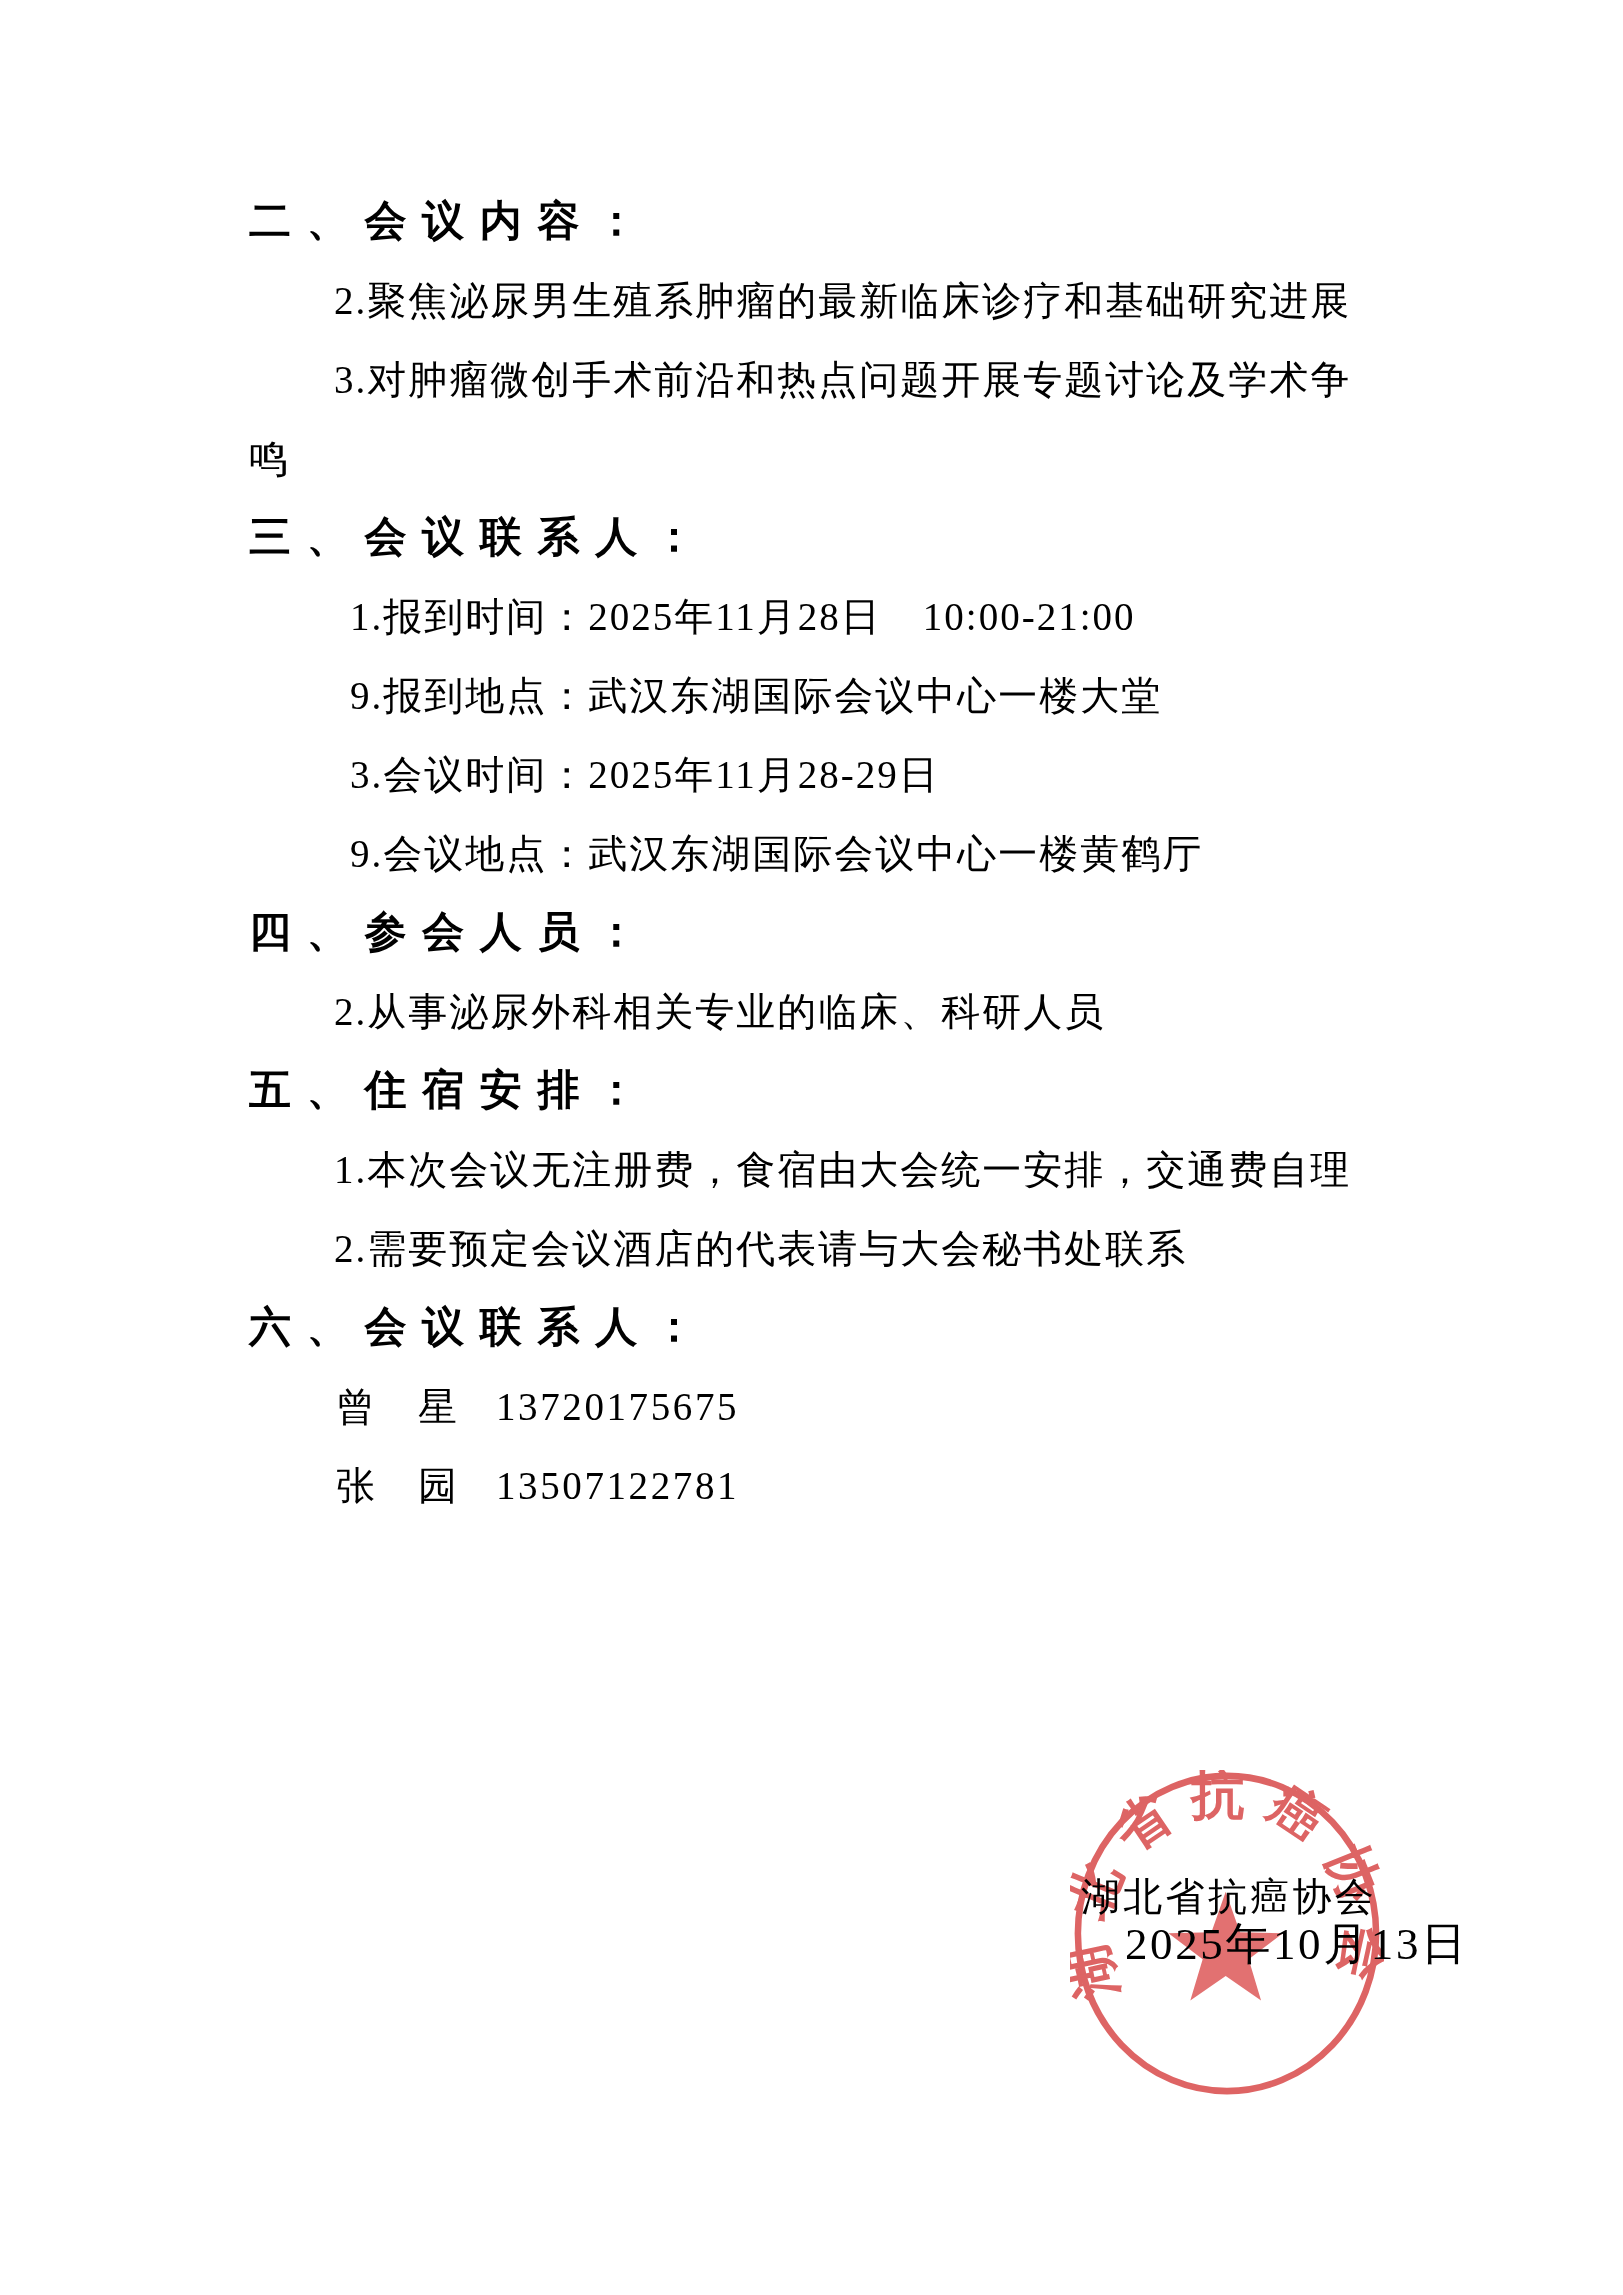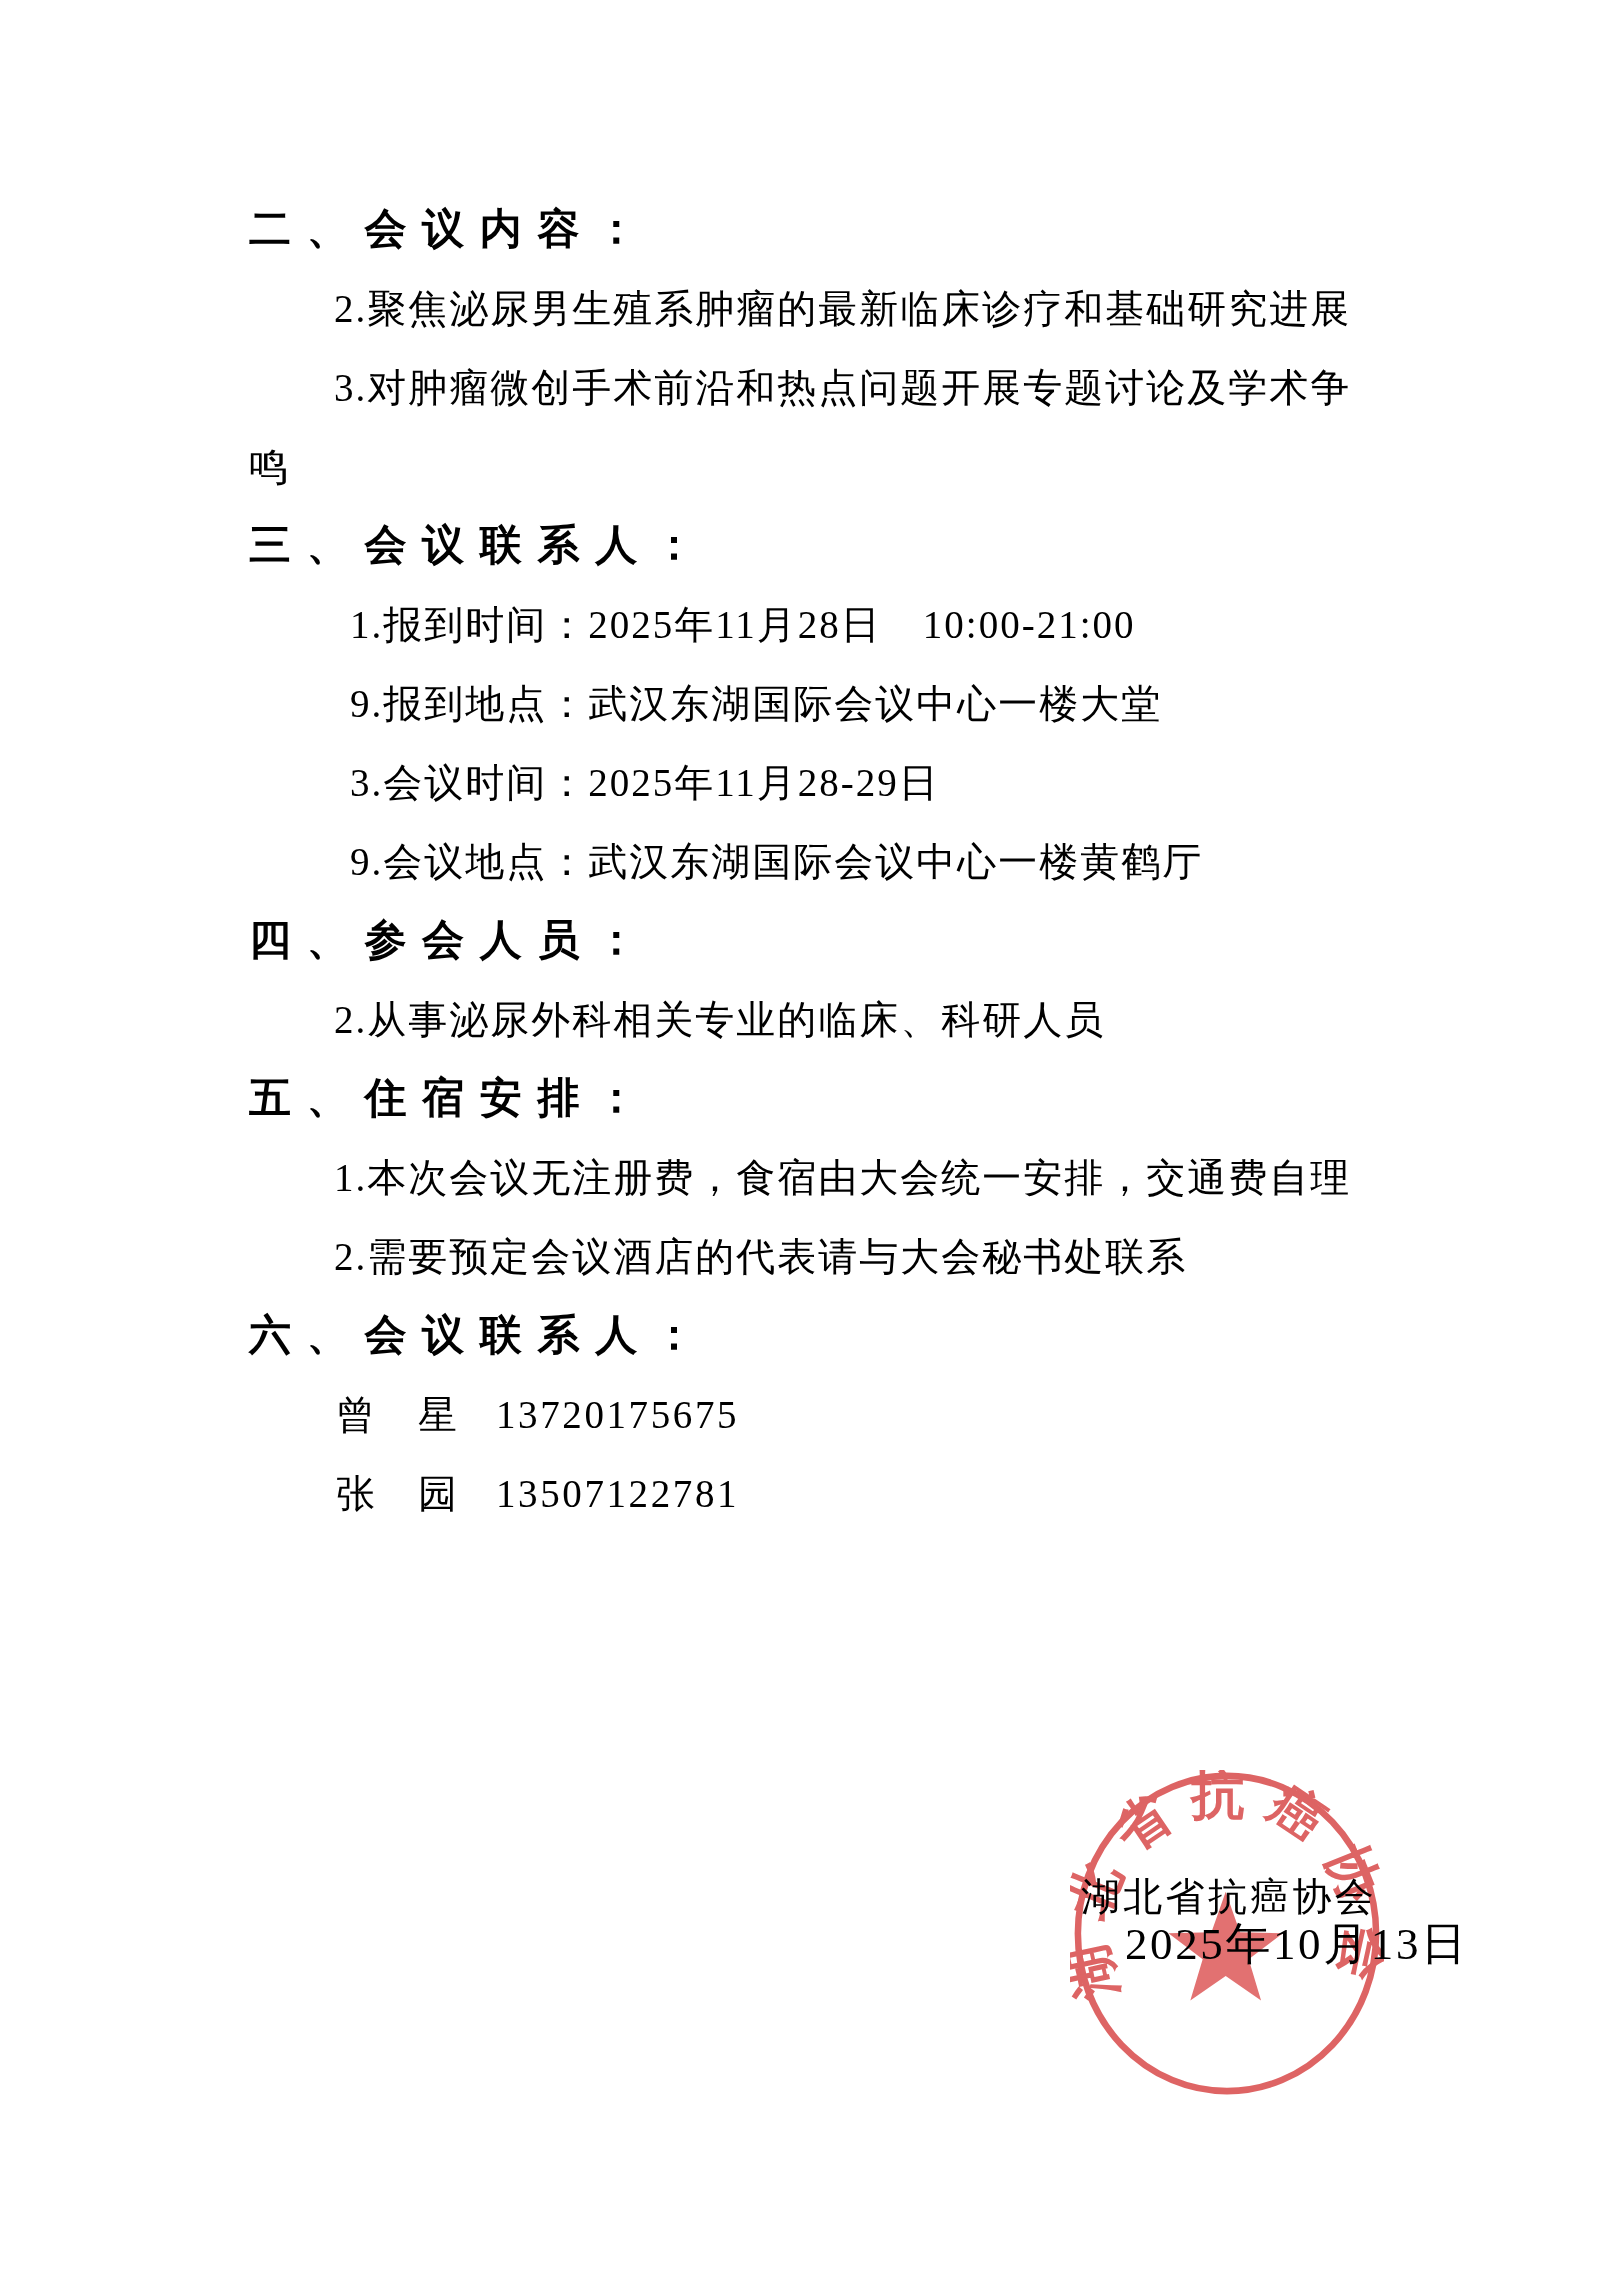--- a/index.html
+++ b/index.html
@@ -6,21 +6,21 @@
   .page{
     position:relative;
     width:1623px;height:2295px;
     background:#ffffff;
     overflow:hidden;
     font-family:"Liberation Serif","DejaVu Serif",serif;
     color:#000;
   }
   .doc{
     position:absolute;
-    left:249px;top:190px;width:1171px;
+    left:249px;top:182px;width:1171px;
     font-size:39px;line-height:79px;
   }
   .line{white-space:nowrap;height:79px;letter-spacing:2px;}
   .heading{font-weight:bold;font-size:42px;letter-spacing:15.7px;}
   .item{padding-left:85px;}
   .item-wide{padding-left:101px;}
   .cont{padding-left:0;}
   .contact{padding-left:87px;}
   .contact .phone{margin-left:37px;letter-spacing:2.6px;text-align:right;}
   .sig{position:absolute;white-space:nowrap;z-index:3;}

